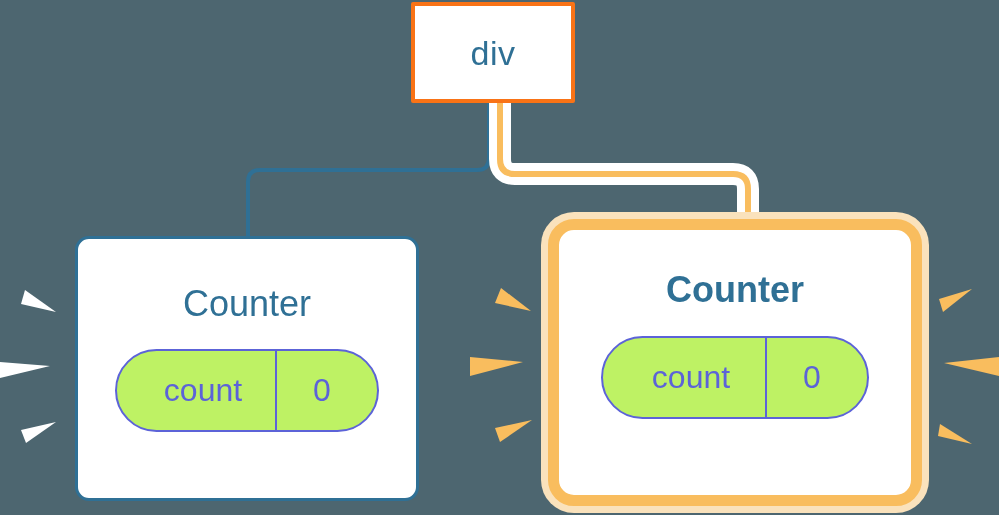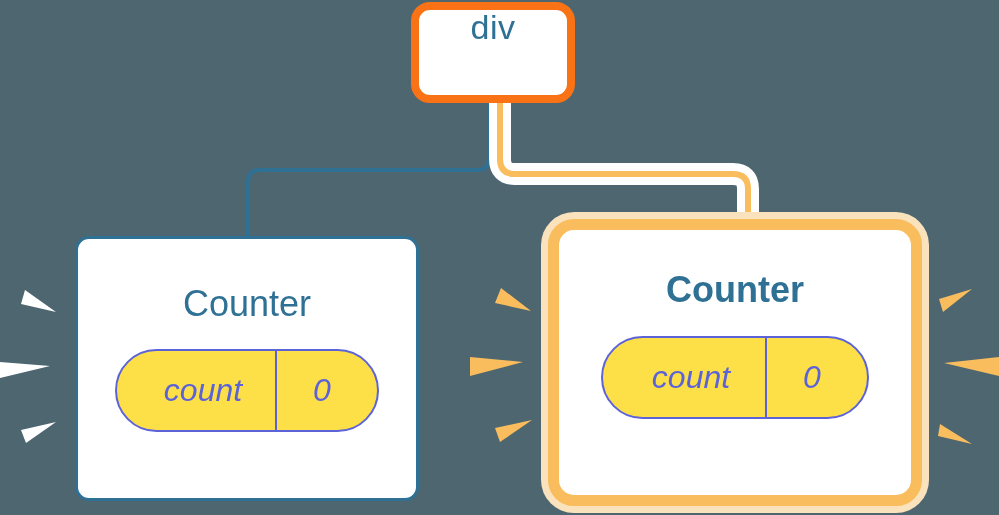--- a/index.html
+++ b/index.html
@@ -39,22 +39,23 @@
     flex-direction: column;
     align-items: center;
   }
 
   
   #node-div {
     left: 411px;
     top: 2px;
     width: 164px;
     height: 101px;
-    border: 8px solid #f97316;
-    border-radius: 19px;
+    border: 4px solid #f97316;
+    border-radius: 2px;
+    justify-content: center;
   }
   #node-div .node-title {
     font-size: 34px;
     color: #2f7095;
     letter-spacing: 0.5px;
     line-height: 1;
   }
 
   
   #node-counter-left {
@@ -93,24 +94,23 @@
     line-height: 1;
   }
 
   
   .state-pill {
     display: flex;
     align-items: stretch;
     border: 2px solid #5c63d8;
     border-radius: 999px;
     height: 83px;
-    background: #fde047;
+    background: #bef264;
     box-sizing: border-box;
     overflow: hidden;
-    font-style: italic;
   }
   #node-counter-left .state-pill {
     width: 264px;
     margin-top: 27px;
   }
   #node-counter-right .state-pill {
     width: 268px;
     margin-top: 28px;
   }
   .state-key {

